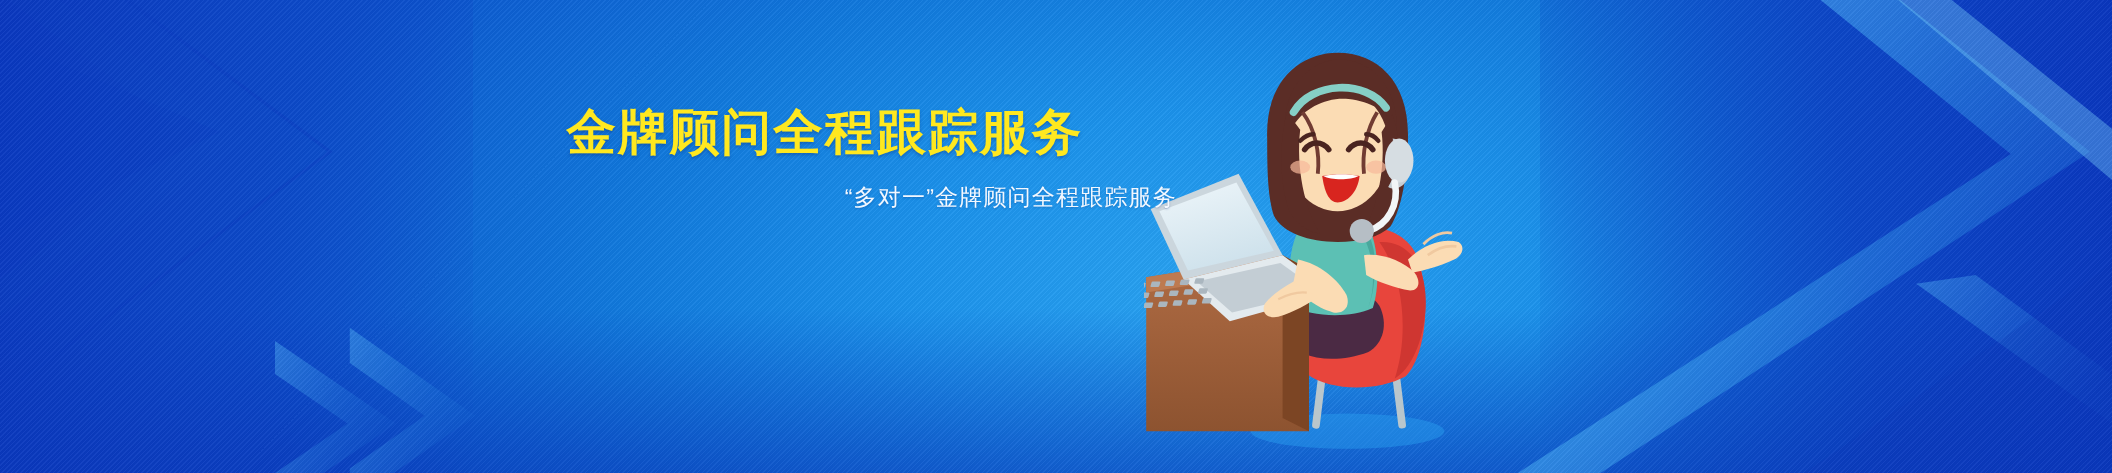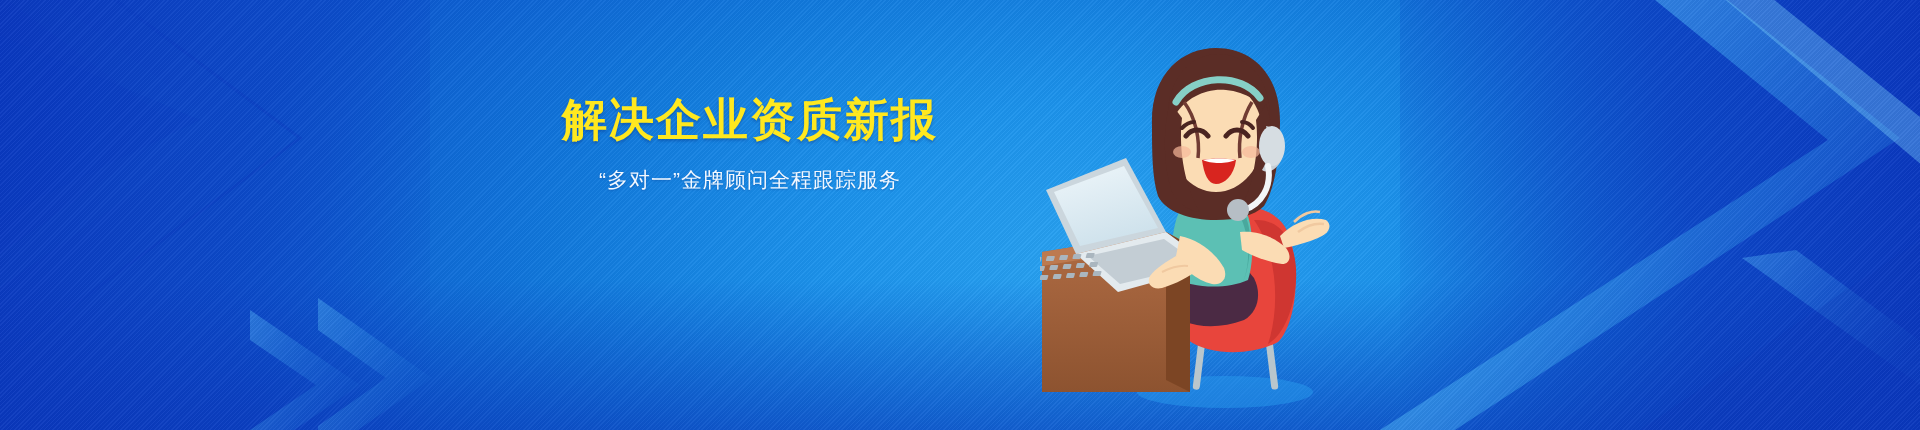--- a/index.html
+++ b/index.html
@@ -90,20 +90,21 @@
     white-space: nowrap;
   }
   .sub-two {
     font-size: 21px;
     color: #f2f8ff;
     letter-spacing: 1px;
     line-height: 1.2;
     margin: 0;
     text-shadow: 0 1px 2px rgba(5,40,120,0.3);
     white-space: nowrap;
+    text-align: right;
   }
 
   
   .illustration {
     position: absolute;
     left: 1040px;
     top: 40px;
     width: 300px;
     height: 390px;
     z-index: 5;
@@ -154,21 +155,21 @@
     </g>
 
     <path d="M 1796 250 L 1930 348 L 1930 392 L 1742 258 Z" fill="url(#gChevSoft)"></path>
 
     <path d="M 1640 430 L 1920 240 L 1920 430 Z" fill="#0a37bd" fill-opacity="0.25"></path>
   </svg>
 
   <div class="bg-texture"></div>
 
   <div class="copy">
-    <h1 class="headline">解决企业资质新报</h1>
+    <h1 class="headline">金牌顾问全程跟踪服务</h1>
     <p class="sub-two">“多对一”金牌顾问全程跟踪服务</p>
   </div>
 
   <svg class="illustration" viewBox="0 0 300 390">
     <defs>
       <linearGradient id="screenGrad" x1="0" y1="0" x2="0.4" y2="1">
         <stop offset="0%" stop-color="#eef6fa"></stop>
         <stop offset="100%" stop-color="#cfe2ec"></stop>
       </linearGradient>
       <linearGradient id="deskGrad" x1="0" y1="0" x2="0" y2="1">

